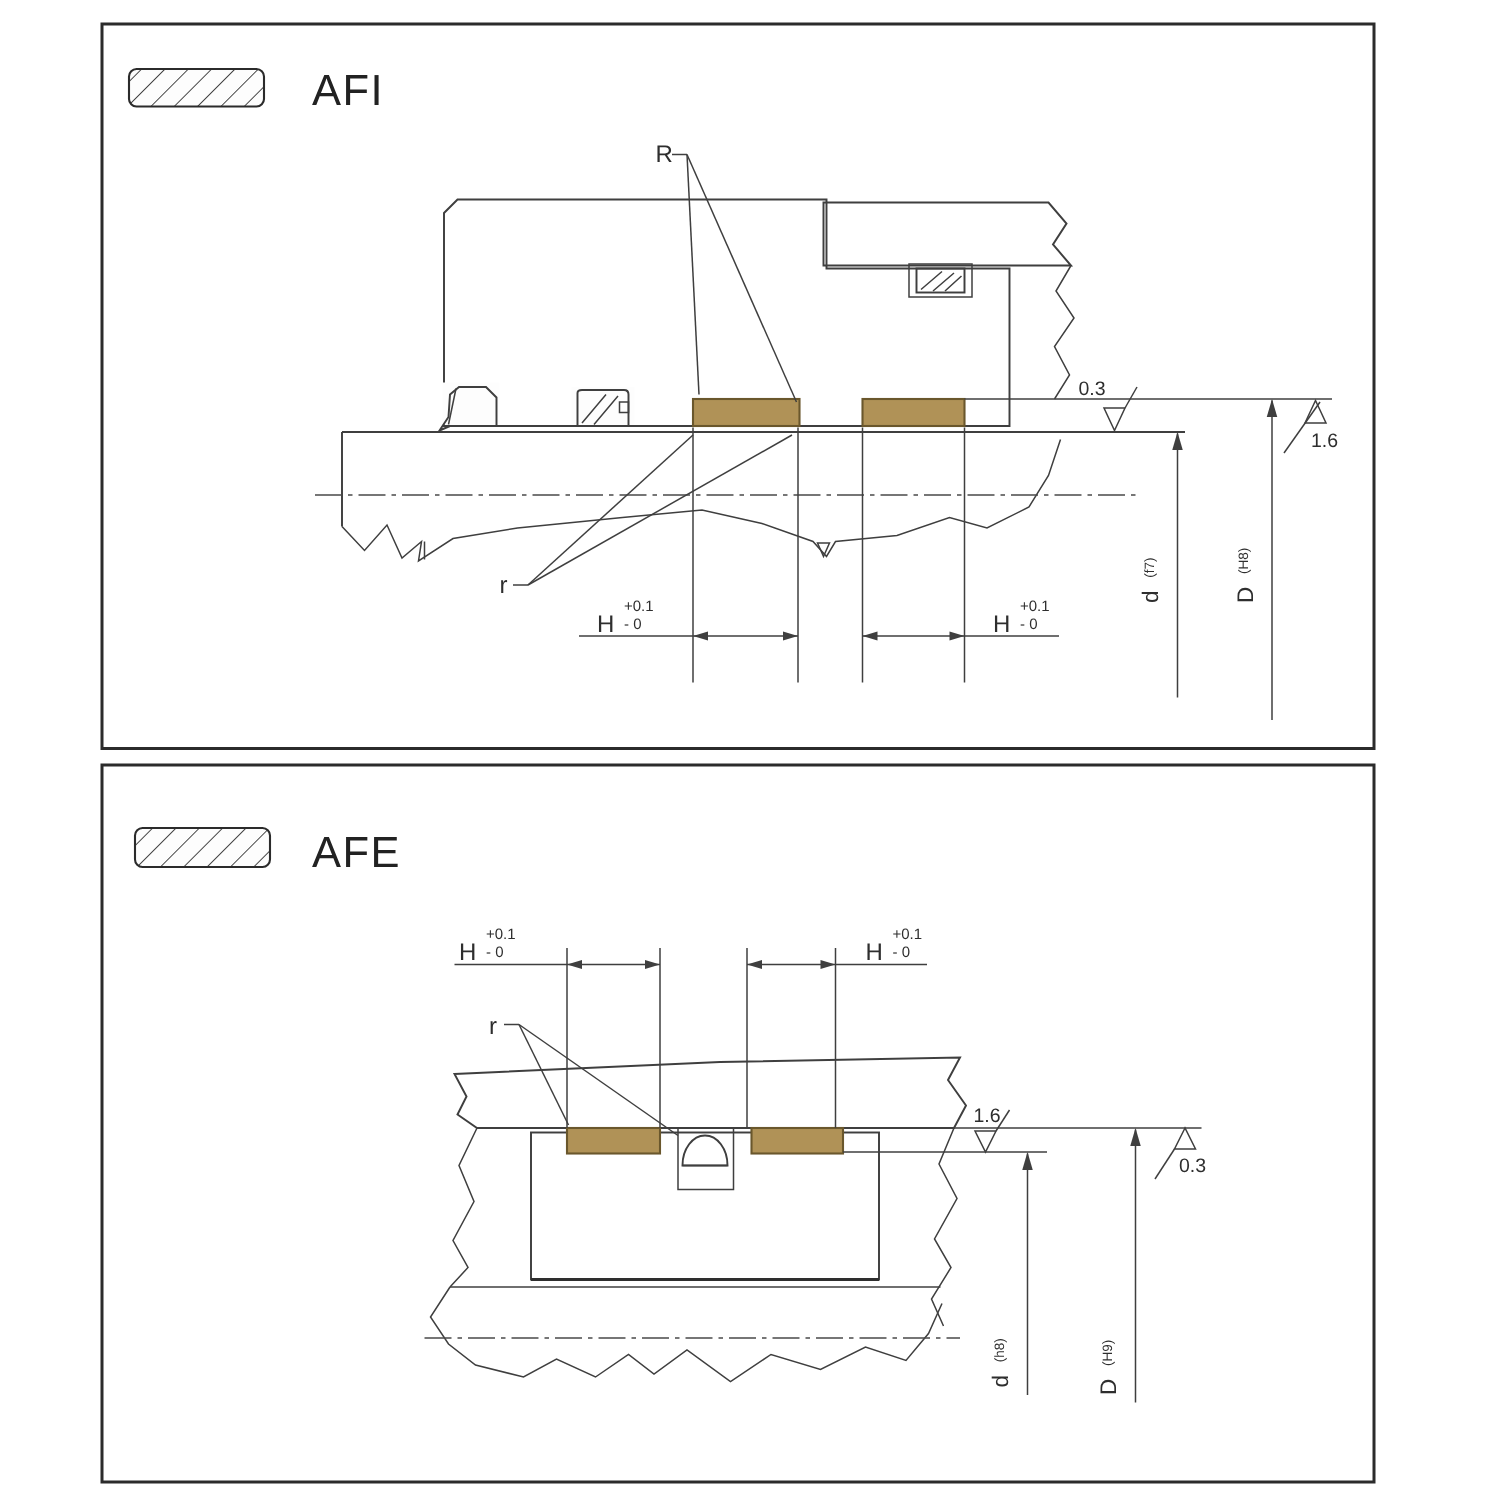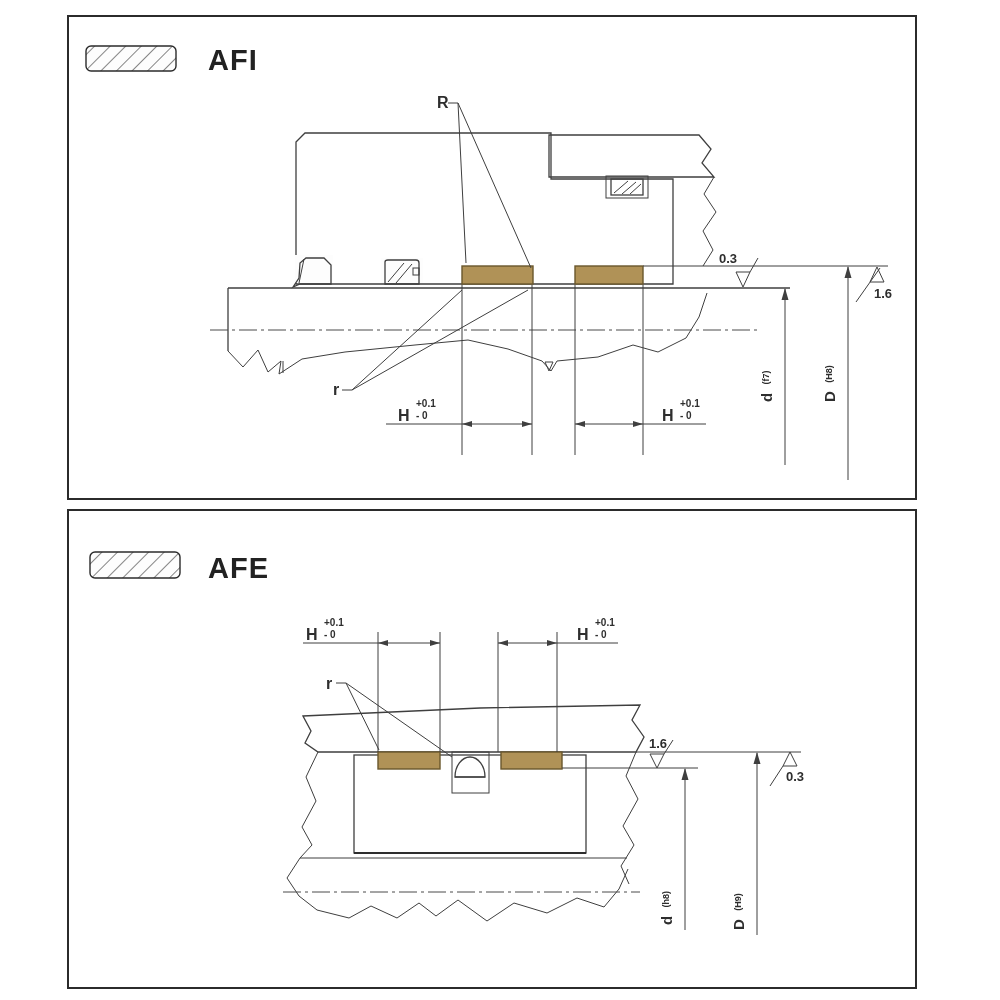--- a/index.html
+++ b/index.html
@@ -1,17 +1,17 @@
 <!DOCTYPE html>
 <html><head>
 <meta charset="utf-8">
 <style>
   html,body{margin:0;padding:0;background:#ffffff;}
   #stage{position:relative;width:1000px;height:1000px;background:#ffffff;
-         font-family:"Liberation Sans", sans-serif;font-weight:bold;}
+         font-family:"Liberation Sans", sans-serif;}
   svg{position:absolute;left:0;top:0;}
   text{fill:#2e2e2e;}
   .title-text{font-size:29px;letter-spacing:1px;fill:#222;}
   .lbl{font-size:13px;}
   .lbl-big{font-size:16px;}
   .lbl-small{font-size:10px;}
   .thin{stroke:#3f3f3f;stroke-width:1;fill:none;}
   .med{stroke:#3f3f3f;stroke-width:1.3;fill:none;}
   .thick{stroke:#2e2e2e;stroke-width:2;fill:none;}
   .cl{stroke:#4a4a4a;stroke-width:1;fill:none;stroke-dasharray:18 4 3 4;}

